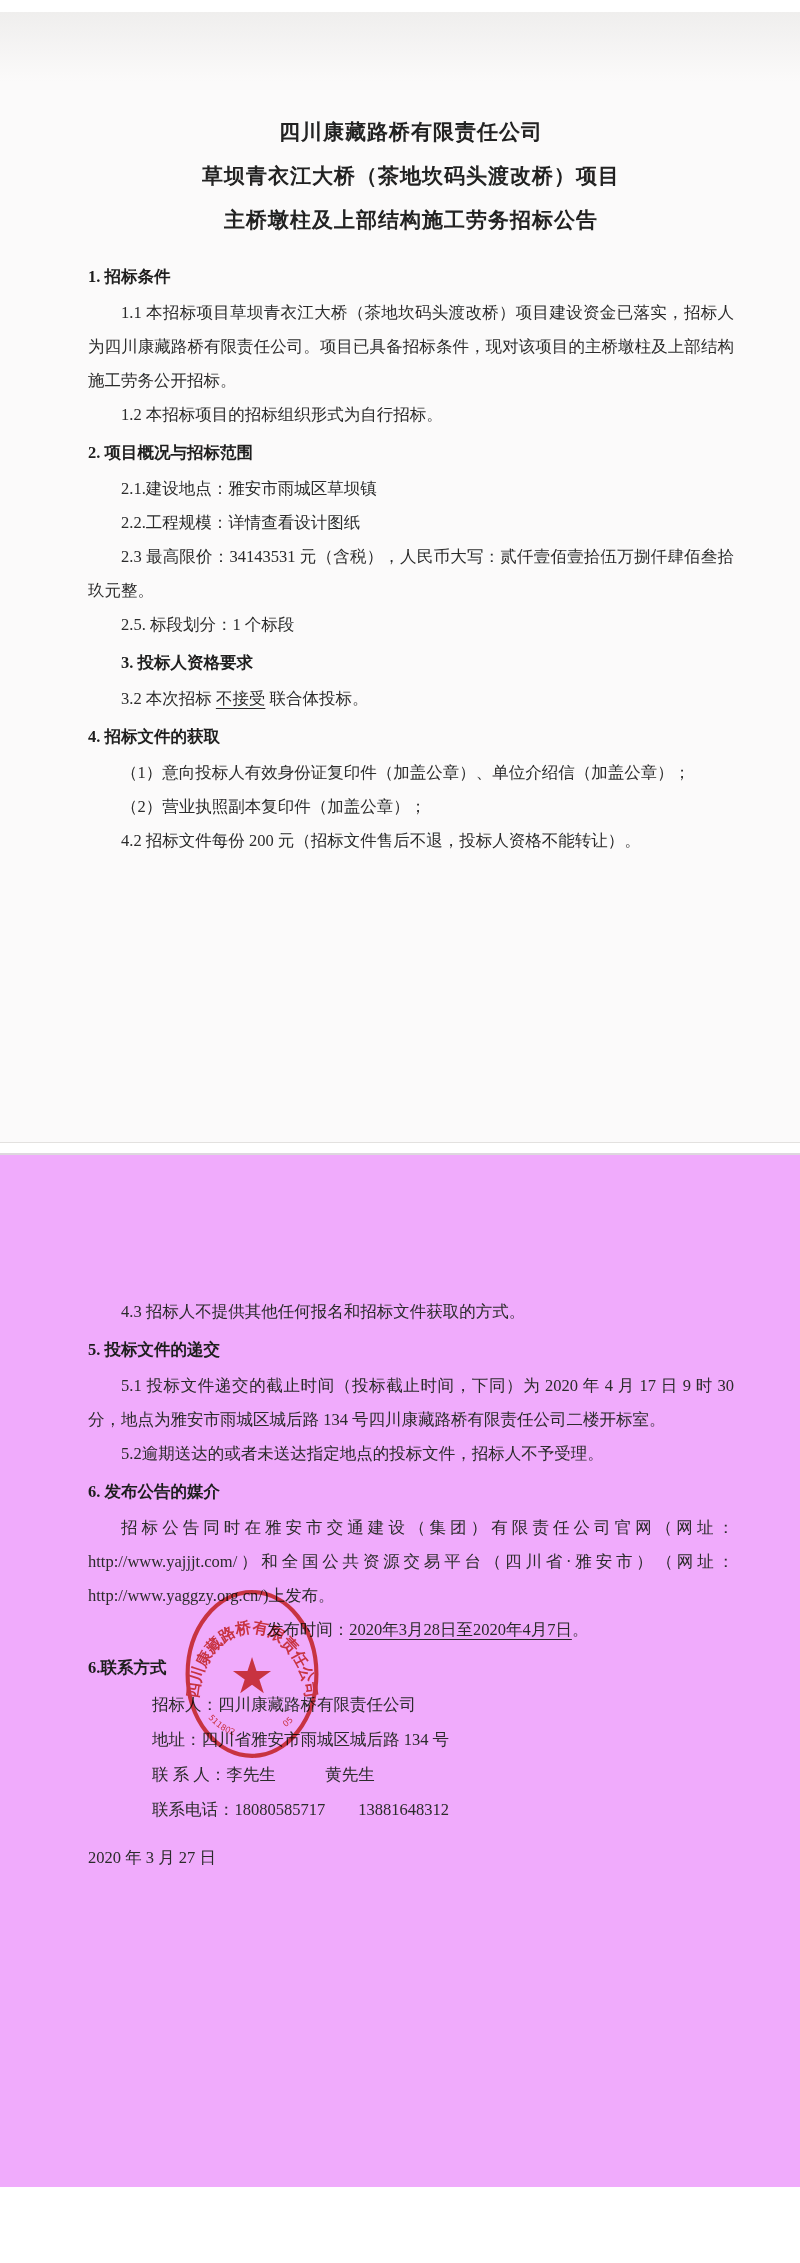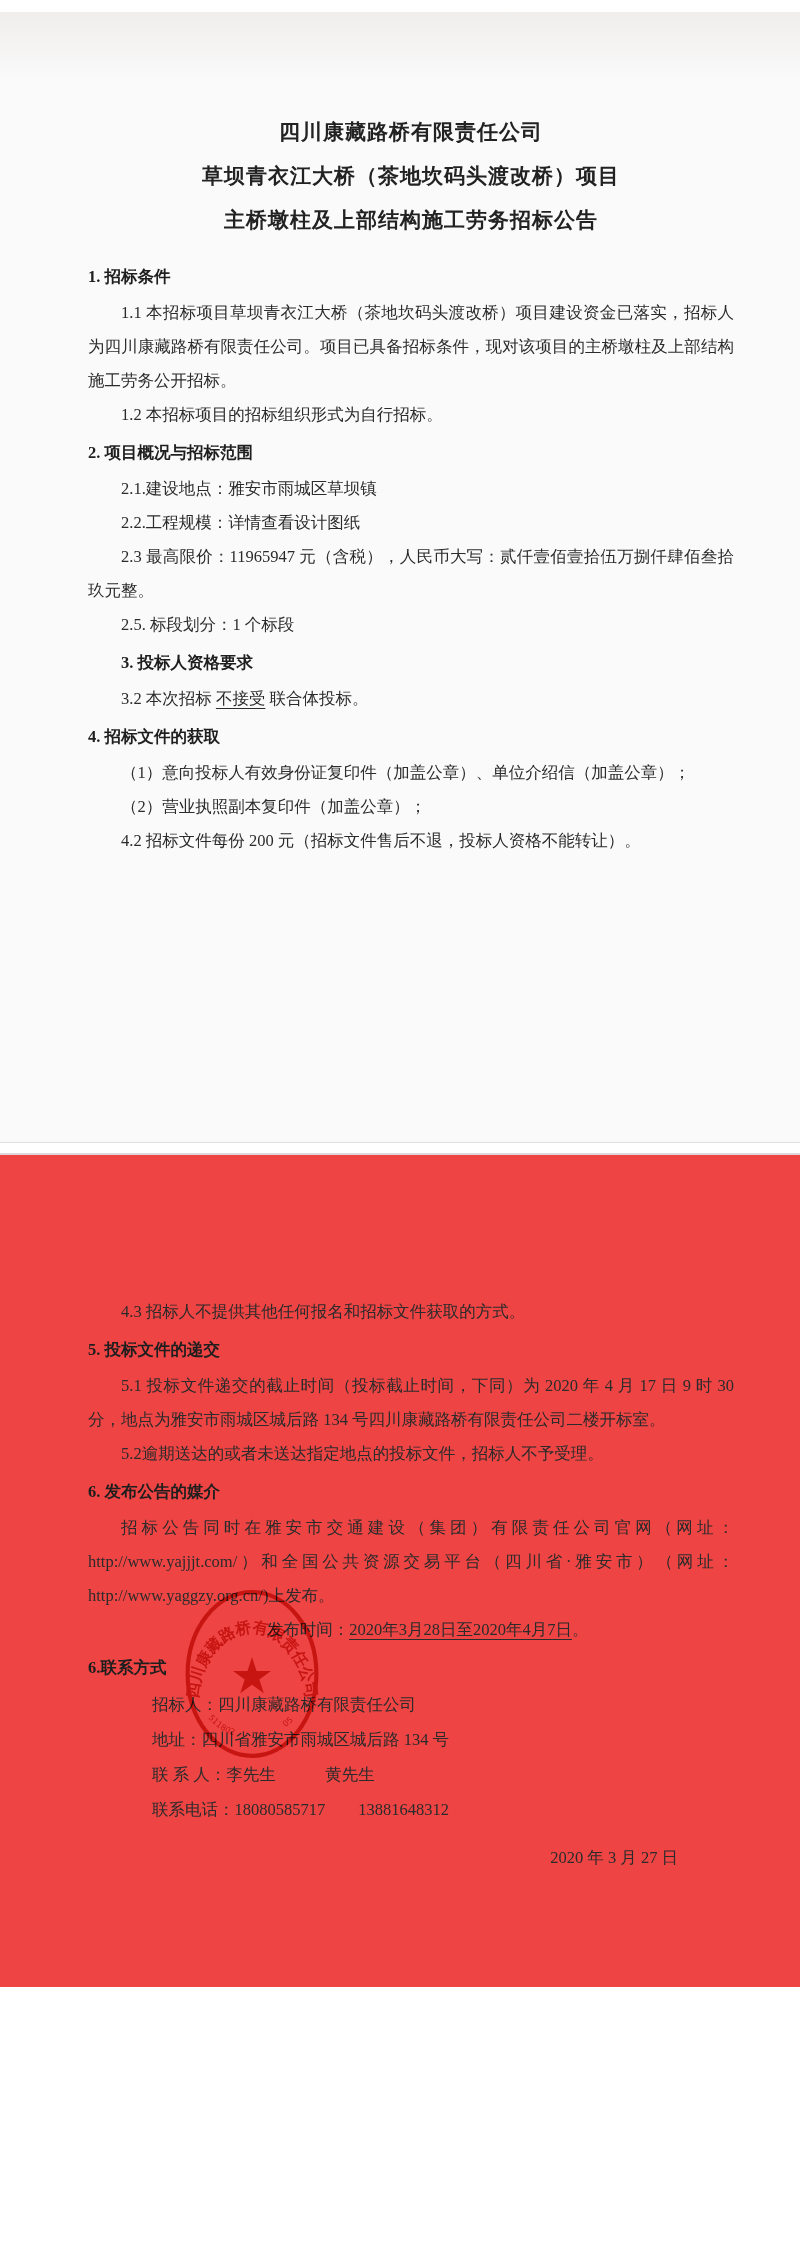--- a/index.html
+++ b/index.html
@@ -2,35 +2,35 @@
 <html><head>
 <meta charset="utf-8">
 <style>
   html,body{margin:0;padding:0;background:#ffffff;}
   body{font-family:"Liberation Serif","DejaVu Serif",serif;color:#2b2b2b;}
   .canvas{position:relative;width:800px;height:2263px;margin:12px auto;background:#ffffff;overflow:hidden;}
 
   .page{position:absolute;left:0;width:800px;box-sizing:border-box;}
   .page1{top:0;height:1131px;background:linear-gradient(#efeeed 0px,#fbfafa 70px,#fbfafa 100%);
          padding:98px 66px 0 88px;border-bottom:1px solid #e3e1df;}
-  .page2{top:1141px;height:834px;background:#ef4444;border-top:2px solid #ddd8de;
+  .page2{top:1141px;height:1034px;background:#f0abfc;border-top:2px solid #ddd8de;
          padding:140px 66px 0 88px;}
 
   .titles{text-align:center;margin-bottom:18px;}
   .title-line{font-size:21px;font-weight:bold;line-height:44px;letter-spacing:1px;color:#222;}
 
   .h{font-size:16.5px;font-weight:bold;line-height:34px;margin:4px 0 2px 0;color:#1e1e1e;}
   .h.indent{padding-left:33px;}
   .p{font-size:16.5px;line-height:34px;margin:0;text-indent:33px;text-align:justify;}
   .p.nojust{text-align:center;}
   u.hand{ text-decoration:underline; text-underline-offset:4px;}
 
   .contact-block{padding-left:64px;}
   .contact-line{font-size:16.5px;line-height:35px;text-align:left;}
-  .date-line{font-size:16.5px;line-height:34px;text-align:right;padding-right:56px;margin-top:14px;}
+  .date-line{font-size:16.5px;line-height:34px;text-align:left;padding-right:56px;margin-top:14px;}
 
   .seal{position:absolute;left:183px;top:430px;width:138px;height:178px;
         opacity:0.88;mix-blend-mode:multiply;pointer-events:none;}
 </style>
 </head>
 <body>
 
 <div class="canvas">
 
   <div class="page page1">
@@ -40,21 +40,21 @@
       <div class="title-line">主桥墩柱及上部结构施工劳务招标公告</div>
     </div>
 
     <div class="h">1.  招标条件</div>
     <p class="p">1.1 本招标项目草坝青衣江大桥（茶地坎码头渡改桥）项目建设资金已落实，招标人为四川康藏路桥有限责任公司。项目已具备招标条件，现对该项目的主桥墩柱及上部结构施工劳务公开招标。</p>
     <p class="p">1.2 本招标项目的招标组织形式为自行招标。</p>
 
     <div class="h">2.  项目概况与招标范围</div>
     <p class="p">2.1.建设地点：雅安市雨城区草坝镇</p>
     <p class="p">2.2.工程规模：详情查看设计图纸</p>
-    <p class="p">2.3 最高限价：11965947 元（含税），人民币大写：贰仟壹佰壹拾伍万捌仟肆佰叁拾玖元整。</p>
+    <p class="p">2.3 最高限价：34143531 元（含税），人民币大写：贰仟壹佰壹拾伍万捌仟肆佰叁拾玖元整。</p>
     <p class="p">2.5.  标段划分：1 个标段</p>
 
     <div class="h indent">3.  投标人资格要求</div>
     <p class="p"><span>3.2  本次招标 </span><u class="hand">不接受</u><span> 联合体投标。</span></p>
 
     <div class="h">4.  招标文件的获取</div>
     <p class="p">（1）意向投标人有效身份证复印件（加盖公章）、单位介绍信（加盖公章）；</p>
     <p class="p">（2）营业执照副本复印件（加盖公章）；</p>
     <p class="p">4.2 招标文件每份 200 元（招标文件售后不退，投标人资格不能转让）。</p>
   </div>

